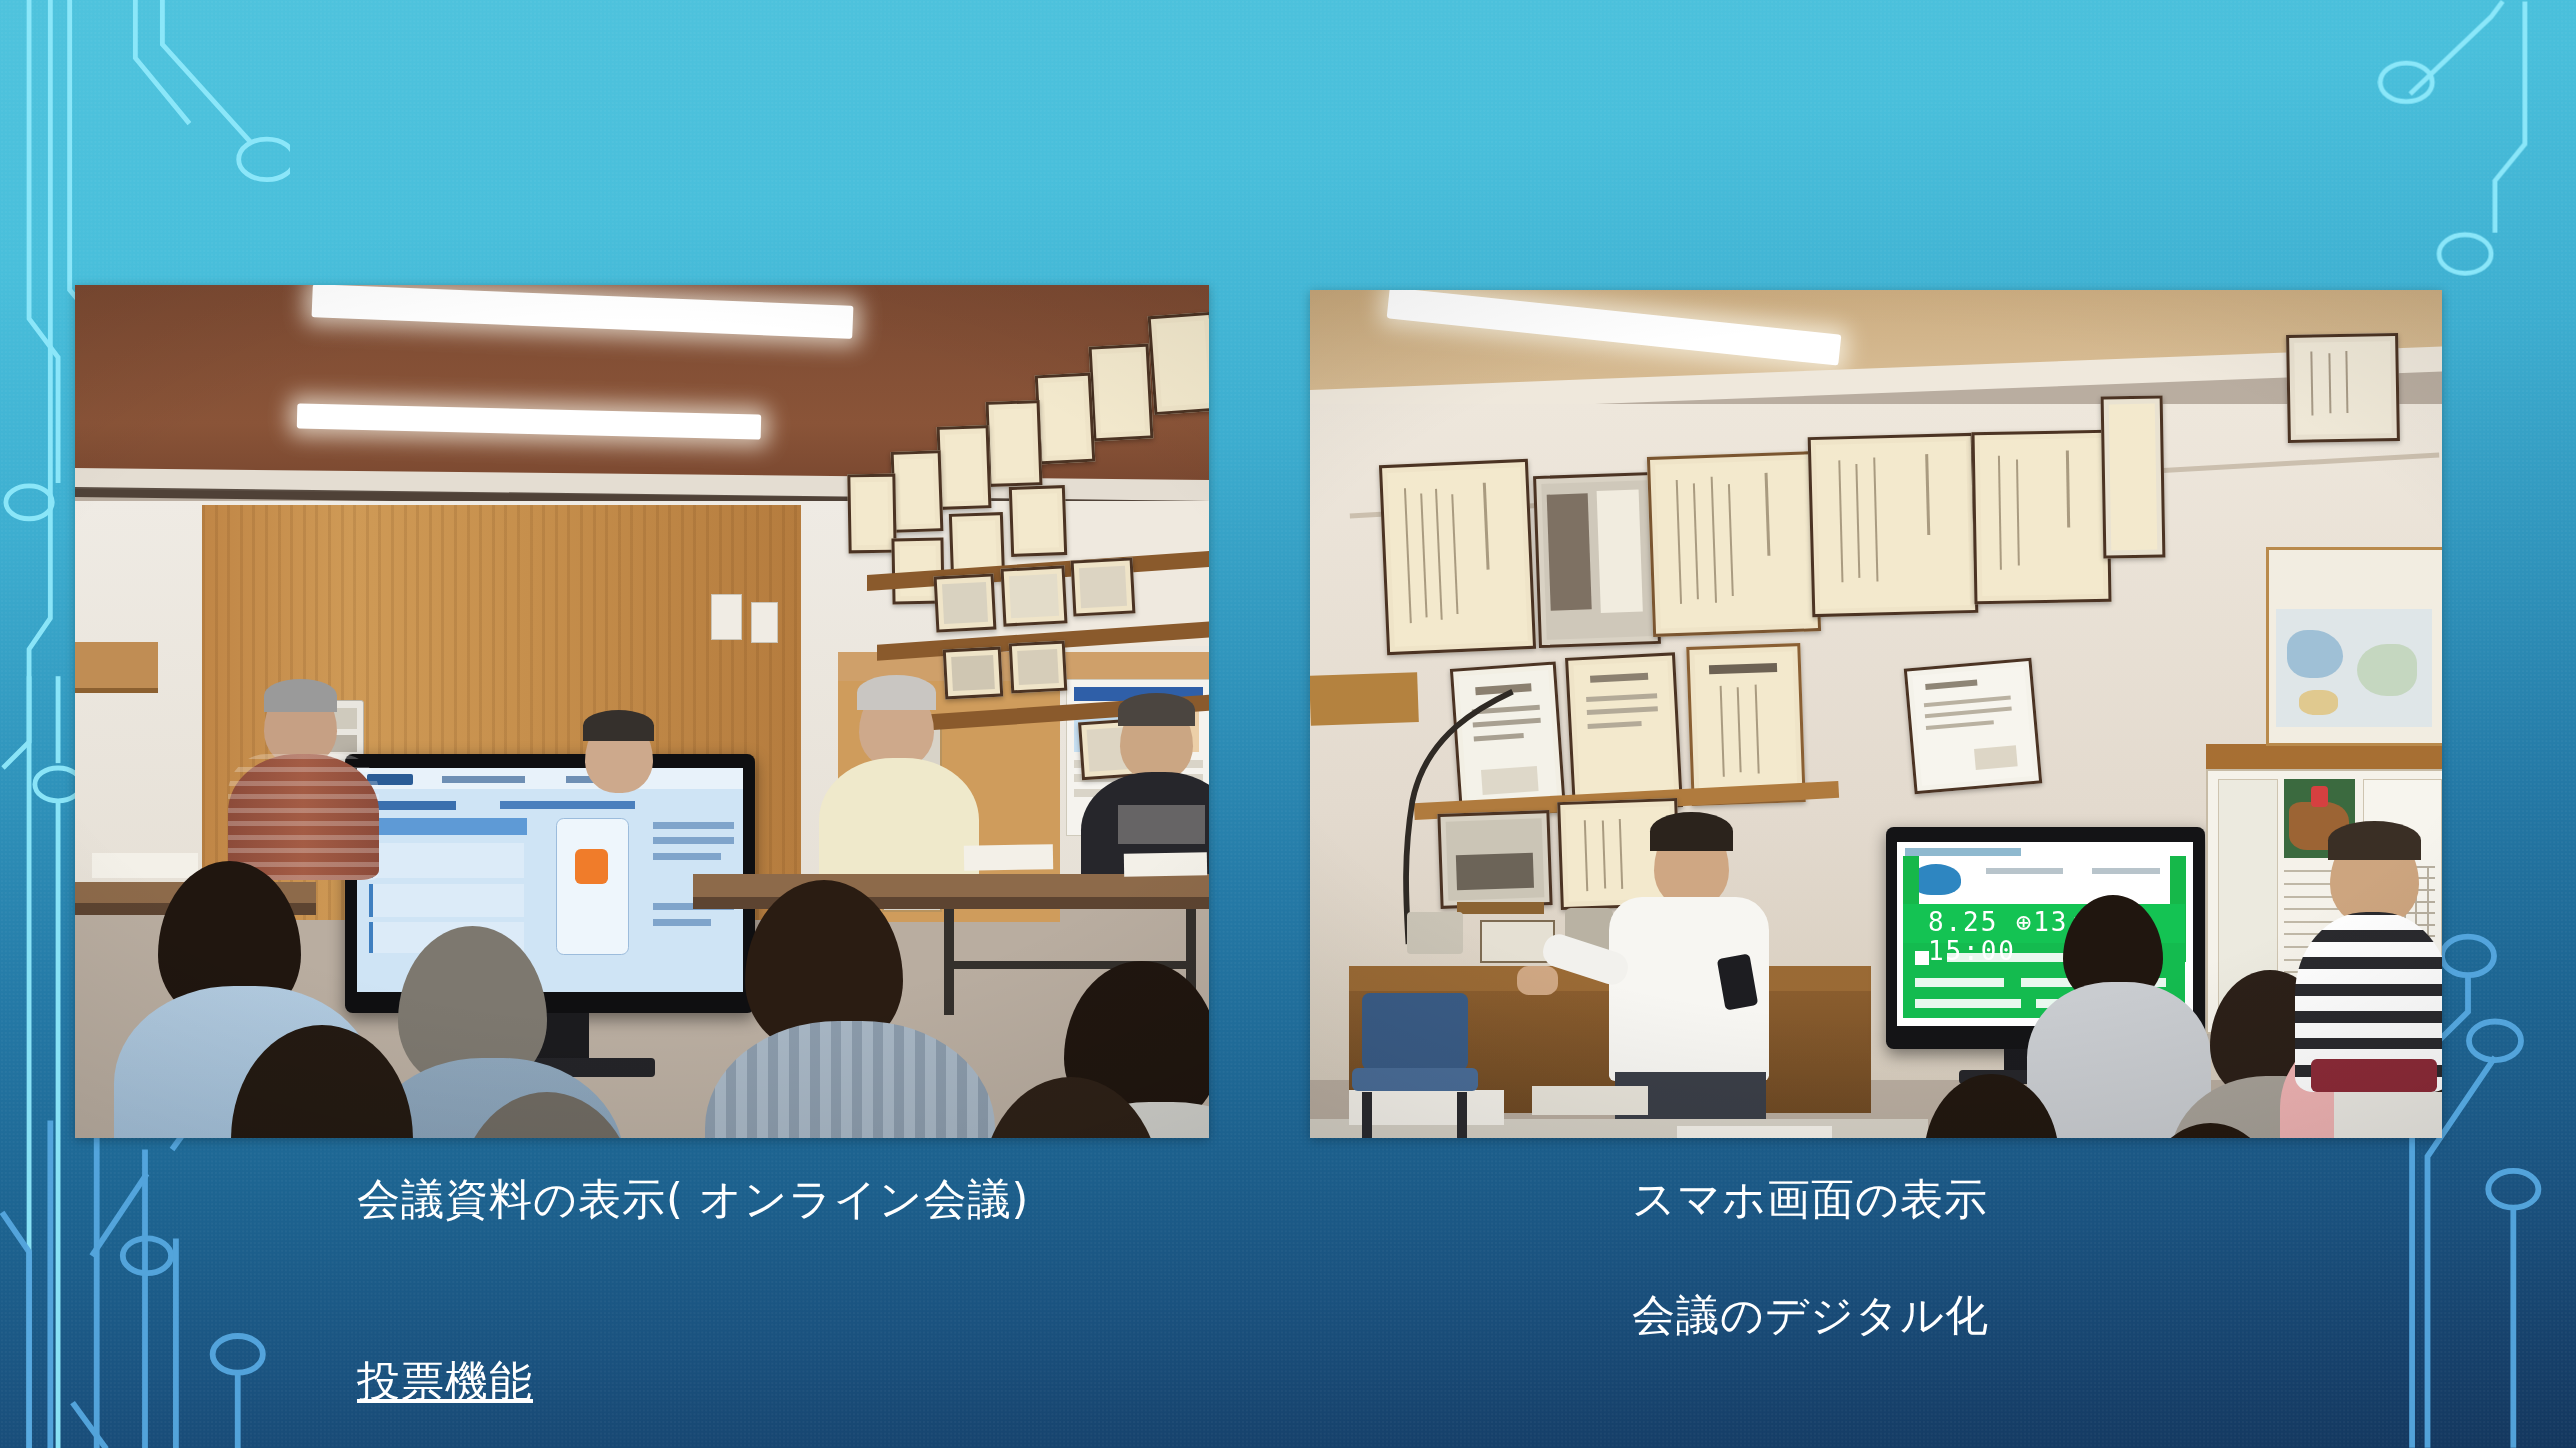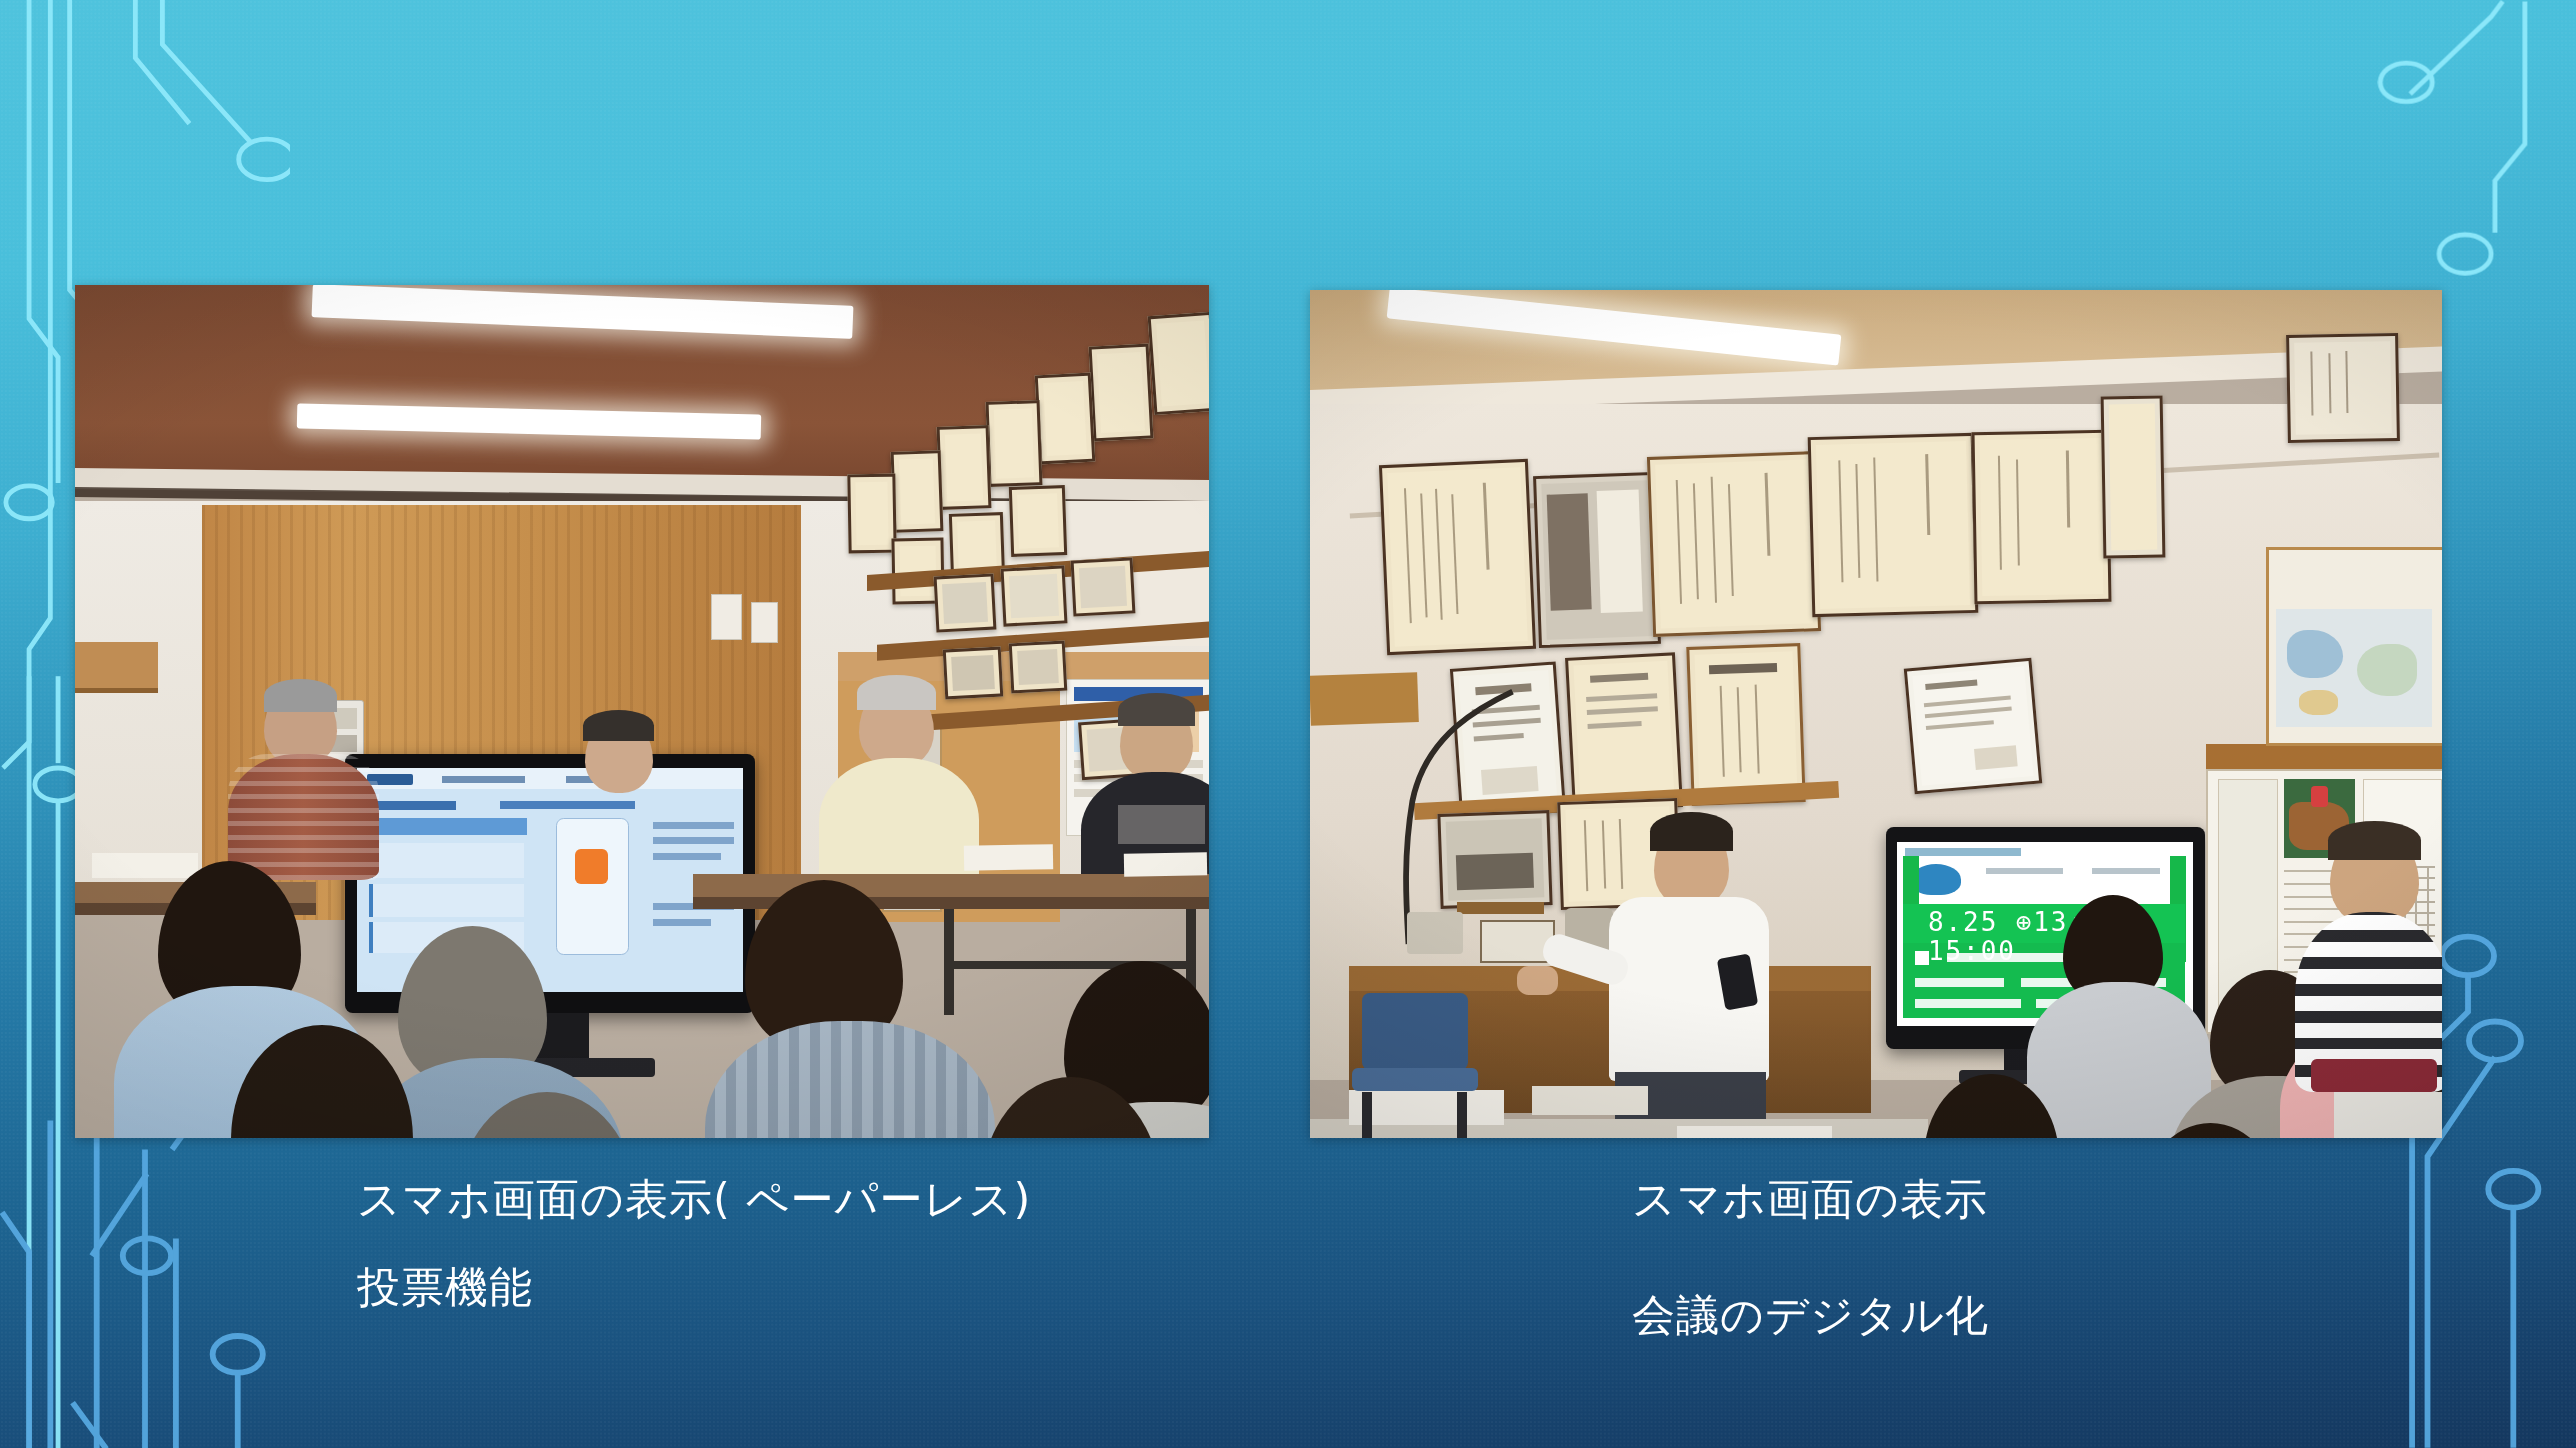--- a/index.html
+++ b/index.html
@@ -26,21 +26,21 @@
   }
 
   .photo{position:absolute;overflow:hidden;background:#b9ada0;
     box-shadow:0 1.9px 9.7px rgba(0,0,0,.25);}
   #photo-left{left:75px;top:285px;width:1134px;height:853px;}
   #photo-right{left:1310px;top:290px;width:1132px;height:848px;}
 
   .caption{position:absolute;color:#ffffff;font-size:43px;letter-spacing:1px;
     font-family:"DejaVu Sans","Liberation Sans",sans-serif;white-space:nowrap;}
   #cap-l1{left:357px;top:1171px;}
-  #cap-l2{left:357px;top:1259px;}
+  #cap-l2{left:357px;top:1353px;text-decoration:underline;}
   #cap-r1{left:1632px;top:1171px;}
   #cap-r2{left:1632px;top:1287px;}
 
   
   .scene{position:absolute;inset:0;}
   .r{position:absolute;}
   .head{position:absolute;border-radius:50% 50% 45% 45%/58% 58% 42% 42%;}
   .body{position:absolute;border-radius:46% 46% 12% 12%/46% 46% 8% 8%;}
   .frame{position:absolute;border:3.9px solid #4b3323;background:#efe4c8;
          box-shadow:0 1.9px 4.8px rgba(0,0,0,.3);}
@@ -475,19 +475,19 @@
       <div class="body" style="left:985px;top:622px;width:155px;height:180px;
            background:repeating-linear-gradient(0deg,#ffffff 0 15.5px,#2a2a2e 15.5px 27px);"></div>
       <div class="r" style="left:1001px;top:769px;width:126px;height:33px;background:#8d2b38;border-radius:5.8px;"></div>
       <div class="r" style="left:1024px;top:802px;width:116px;height:77px;background:#eceae4;"></div>
 
       <div class="r" style="left:0;top:0;width:100%;height:100%;
            background:radial-gradient(120% 90% at 50% 45%,rgba(0,0,0,0) 45%,rgba(0,0,0,.2) 100%);"></div>
     </div>
   </div>
 
-  <div class="caption" id="cap-l1">スマホ画面の表示( ペーパーレス)</div>
+  <div class="caption" id="cap-l1">会議資料の表示( オンライン会議)</div>
   <div class="caption" id="cap-l2">投票機能</div>
   <div class="caption" id="cap-r1">スマホ画面の表示</div>
   <div class="caption" id="cap-r2">会議のデジタル化</div>
 
 </div>
 
 
 </body></html>

